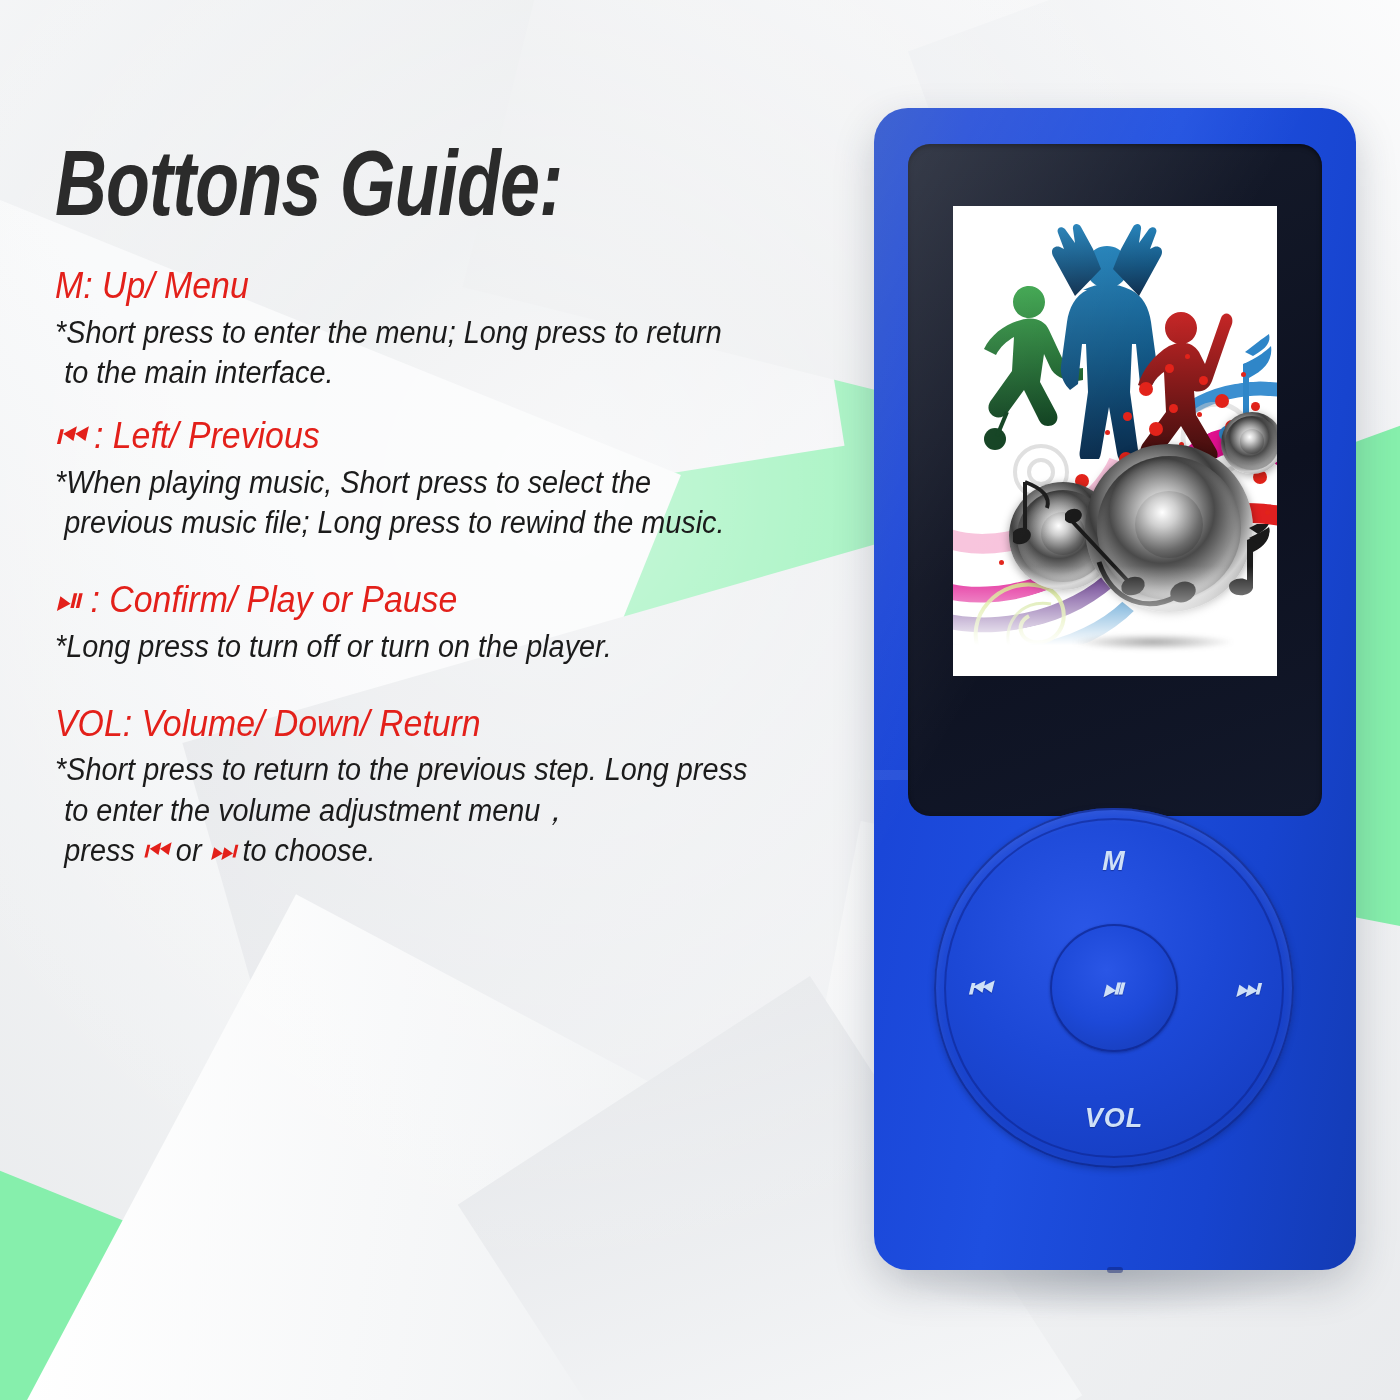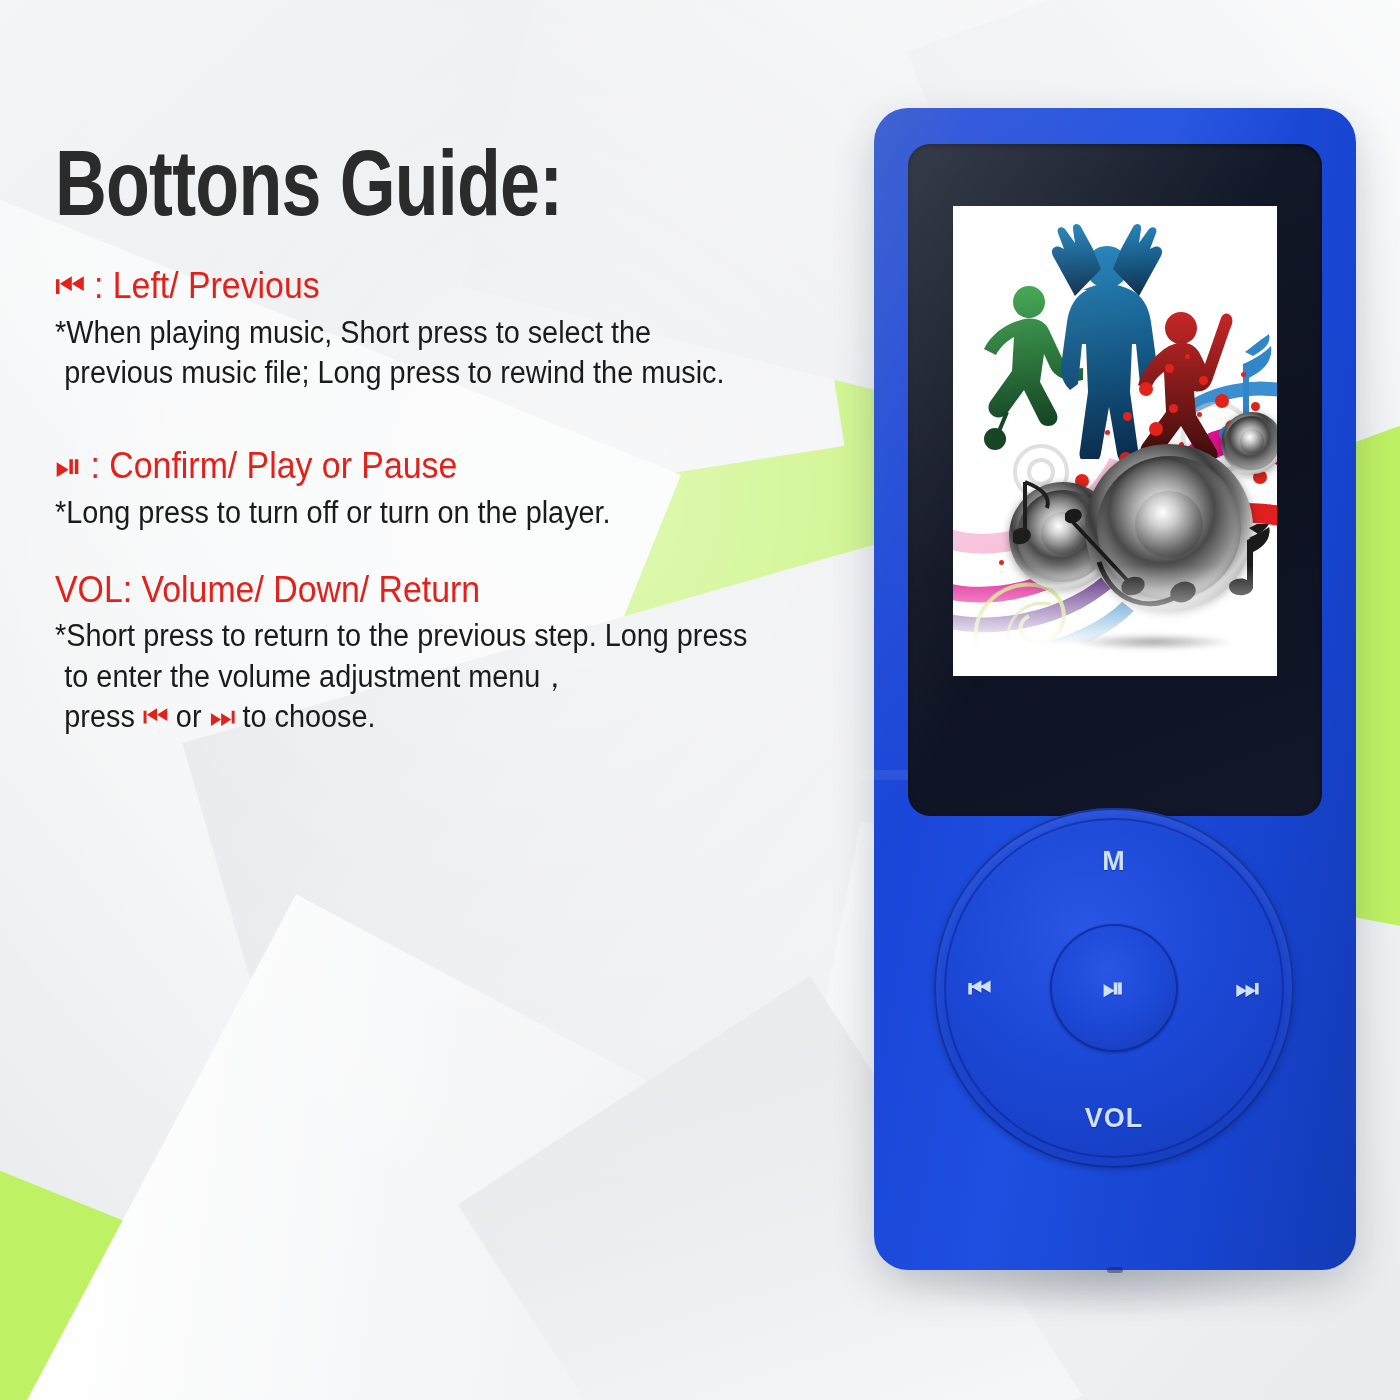--- a/index.html
+++ b/index.html
@@ -12,21 +12,22 @@
     overflow: hidden;
     font-family: "Liberation Sans", sans-serif;
     background: #eceef0;
   }
 
   #page {
     position: relative;
     width: 1400px;
     height: 1400px;
     overflow: hidden;
-    background: #bef264;
+    background: #86efac;
+    font-style: italic;
   }
 
   
   .bg-layer { position: absolute; inset: 0; }
   .facet { position: absolute; }
 
   .f1 {
     left: -100px; top: -120px; width: 900px; height: 640px;
     background: linear-gradient(148deg, #f7f8f9 0%, #e8eaec 60%, #f2f3f5 100%);
     transform: rotate(-9deg);
@@ -115,21 +116,21 @@
     transform-origin: left center;
   }
   .sec-body .ln { display: block; white-space: nowrap; }
   .sec-body .ln + .ln { padding-left: 10px; }
 
   .inline-ico { color: #e3201a; letter-spacing: -1px; }
 
   
   #sec-m      { margin-top: 0px;  }
   #sec-prev   { }
-  #sec-play   { margin-top: 52px; }
+  #sec-play   { margin-top: 36px; }
   #sec-next   { margin-top: 34px; }
   #sec-vol    { margin-top: 36px; }
 
   
   .device {
     position: absolute;
     left: 874px;
     top: 108px;
     width: 482px;
     height: 1162px;
@@ -315,20 +316,29 @@
     <div class="facet f6"></div>
     <div class="facet f7"></div>
     <div class="facet f8"></div>
     <div class="vignette"></div>
   </div>
 
   <div class="text-col">
 
     <h1 class="page-title">Bottons Guide:</h1>
 
+    <div class="section" id="sec-m">
+      <div class="sec-head">
+        <span class="lbl">M: Up/ Menu</span>
+      </div>
+      <div class="sec-body">
+        <span class="ln">*Short press to enter the menu; Long press to return</span>
+        <span class="ln">to the main interface.</span>
+      </div>
+    </div>
 
     <div class="section" id="sec-prev">
       <div class="sec-head">
         <span class="ico">⏮</span>
         <span class="lbl">: Left/ Previous</span>
       </div>
       <div class="sec-body">
         <span class="ln">*When playing music, Short press to select the</span>
         <span class="ln">previous music file; Long press to rewind the music.</span>
       </div>

